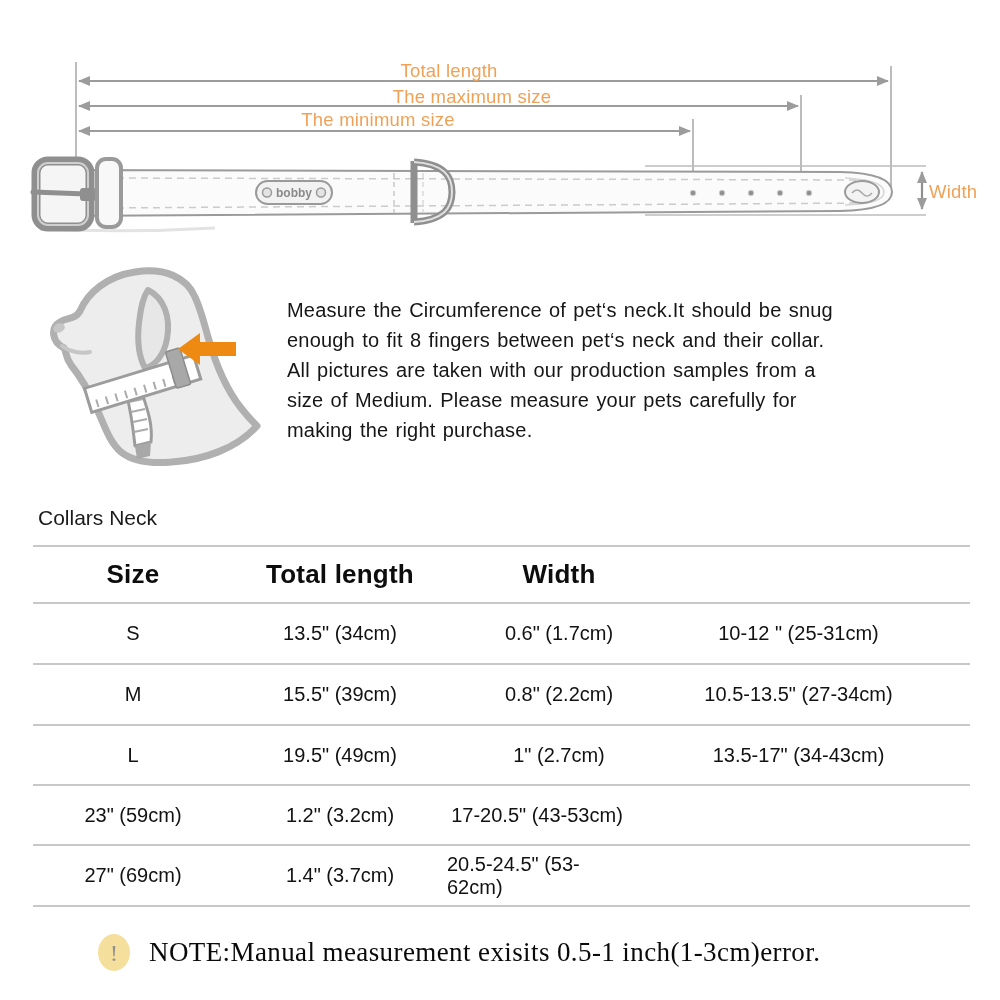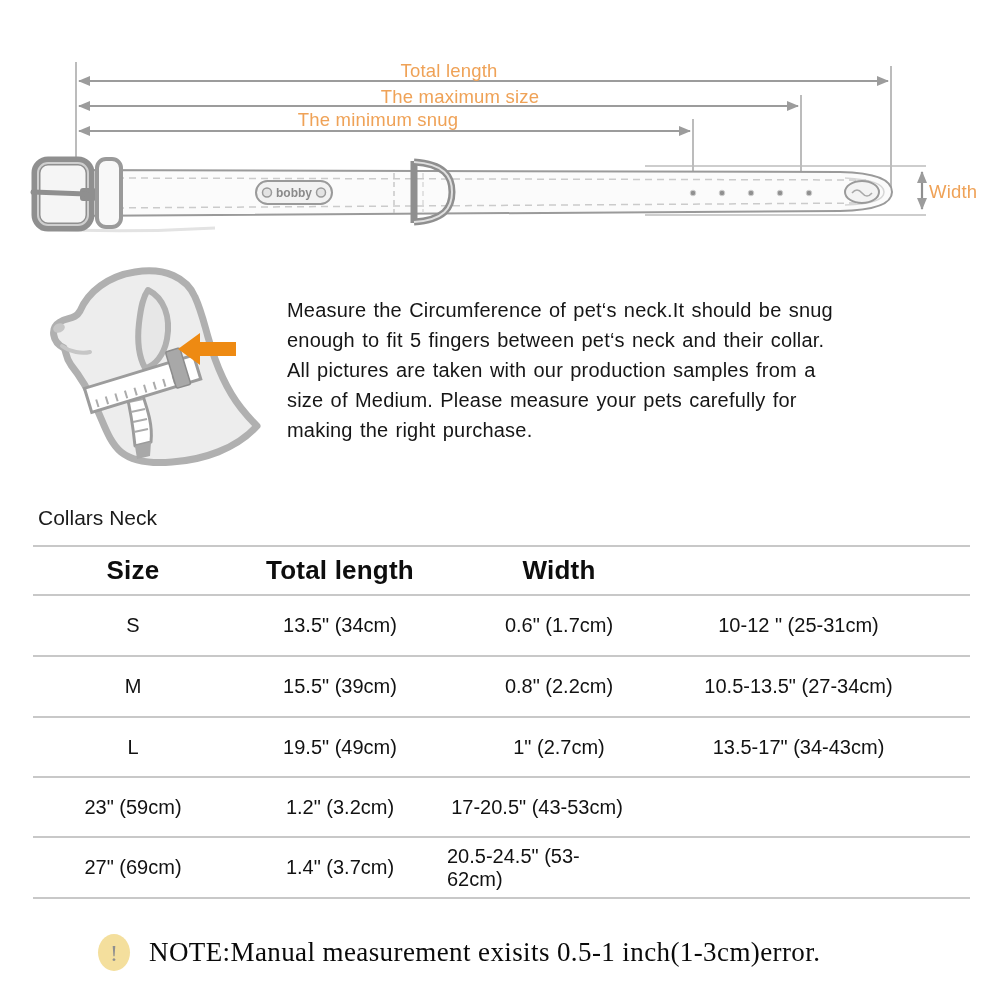--- a/index.html
+++ b/index.html
@@ -22,21 +22,21 @@
   }
   
   .table-title{position:absolute;left:38px;top:506px;font-size:21px;color:#1b1b1b;}
   .size-table{
     position:absolute;left:33px;top:545px;width:937px;border-top:2px solid #c8c8c8;
   }
   .t-row{
     display:grid;grid-template-columns:200px 214px 224px 299px;
     border-bottom:2px solid #c8c8c8;box-sizing:border-box;
   }
-  .t-row.header{height:49px;}
+  .t-row.header{height:57px;}
   .t-row.r0,.t-row.r1,.t-row.r4{height:61px;}
   .t-row.r2,.t-row.r3{height:60px;}
   .t-cell{display:flex;align-items:center;justify-content:center;font-size:20px;color:#121212;}
   .t-cell.c3{padding-right:44px;}
   .t-row.header .t-cell{font-size:26px;font-weight:bold;color:#0d0d0d;letter-spacing:.2px;}
   
   .footnote{position:absolute;left:98px;top:934px;display:flex;align-items:center;}
   .note-icon{
     width:32px;height:37px;border-radius:50%;background:#F4DF9D;
     display:flex;align-items:center;justify-content:center;flex:0 0 auto;
@@ -107,22 +107,22 @@
     <circle cx="751" cy="193" r="2.8"></circle>
     <circle cx="780" cy="193" r="2.8"></circle>
     <circle cx="809" cy="193" r="2.8"></circle>
   </g>
 
   <ellipse cx="862" cy="192" rx="17" ry="11" fill="#F3F3F3" stroke="#9A9A9A" stroke-width="2"></ellipse>
   <path d="M852,193 q5,-6 10,0 q5,6 10,0" stroke="#A9A9A9" stroke-width="1.5" fill="none"></path>
 </svg>
 
 <span class="dim-label" style="left:449px;top:60px">Total length</span>
-<span class="dim-label" style="left:460px;top:86px">The maximum size</span>
-<span class="dim-label" style="left:378px;top:109px">The minimum snug</span>
+<span class="dim-label" style="left:472px;top:86px">The maximum size</span>
+<span class="dim-label" style="left:378px;top:109px">The minimum size</span>
 <span class="dim-label no-center" style="left:929px;top:181px">Width</span>
 
 <svg class="abs" style="left:38px;top:256px" width="235" height="212" viewBox="0 0 235 212">
 
   <path d="M26,92 C14,86 12,72 22,66 C29,61 37,64 42,55 C50,36 70,20 97,16 C127,11 149,22 157,41 C163,54 166,67 170,81 C177,106 188,133 203,152 C210,161 215,166 219,170 C198,193 165,204 134,206 C111,208 93,204 83,196 C71,186 66,168 58,151 C50,133 41,119 33,109 C27,101 29,97 26,92 Z" fill="#EDEDED" stroke="#B0B0B0" stroke-width="7" stroke-linejoin="round" stroke-linecap="round"></path>
 
   <path d="M110,34 C126,42 133,61 129,83 C126,99 117,110 107,112 C101,101 99,85 101,67 C103,50 105,41 110,34 Z" fill="#E7E7E7" stroke="#B0B0B0" stroke-width="6" stroke-linejoin="round"></path>
 
   <ellipse cx="21" cy="72" rx="6" ry="4.5" fill="#C6C6C6" transform="rotate(-20 21 72)"></ellipse>
   <path d="M24,90 C32,96 44,98 52,96" stroke="#C6C6C6" stroke-width="4" fill="none" stroke-linecap="round"></path>
@@ -150,21 +150,21 @@
       <line x1="32" y1="14" x2="32" y2="22"></line>
         <line x1="42" y1="14" x2="42" y2="22"></line>
     </g>
     <rect x="32" y="-11" width="15" height="38" rx="2" fill="#A8A8A8" stroke="#8C8C8C" stroke-width="1.5"></rect>
   </g>
 
   <polygon points="140,93 162,77 162,86 198,86 198,100 162,100 162,109" fill="#EE8A12"></polygon>
 </svg>
 
 <div class="guide-text">Measure the Circumference of pet‘s neck.It should be snug
-enough to fit 5 fingers between pet‘s neck and their collar.
+enough to fit 8 fingers between pet‘s neck and their collar.
 All pictures are taken with our production samples from a
 size of Medium. Please measure your pets carefully for
 making the right purchase.</div>
 
 <div class="table-title">Collars Neck</div>
 
 <div class="size-table">
   <div class="t-row header">
     <div class="t-cell c0">Size</div>
     <div class="t-cell c1">Total length</div>

